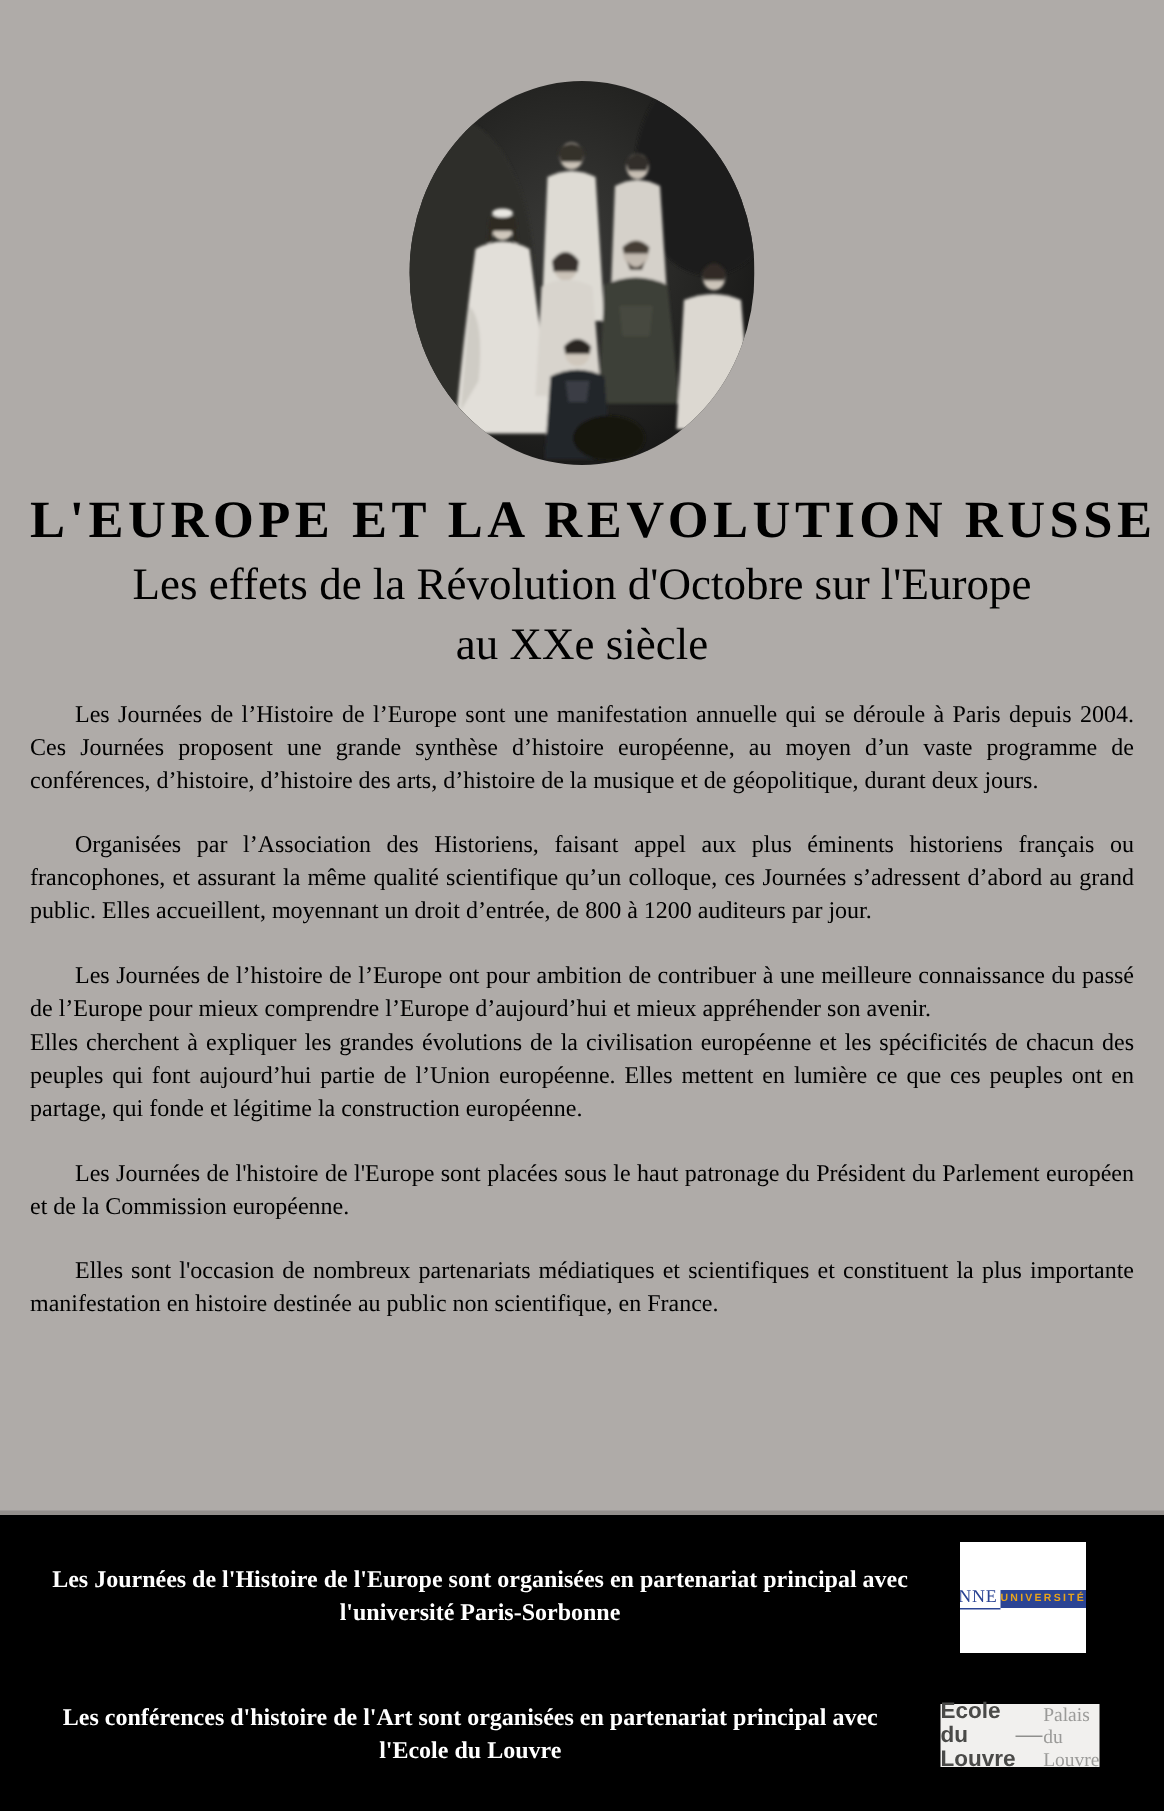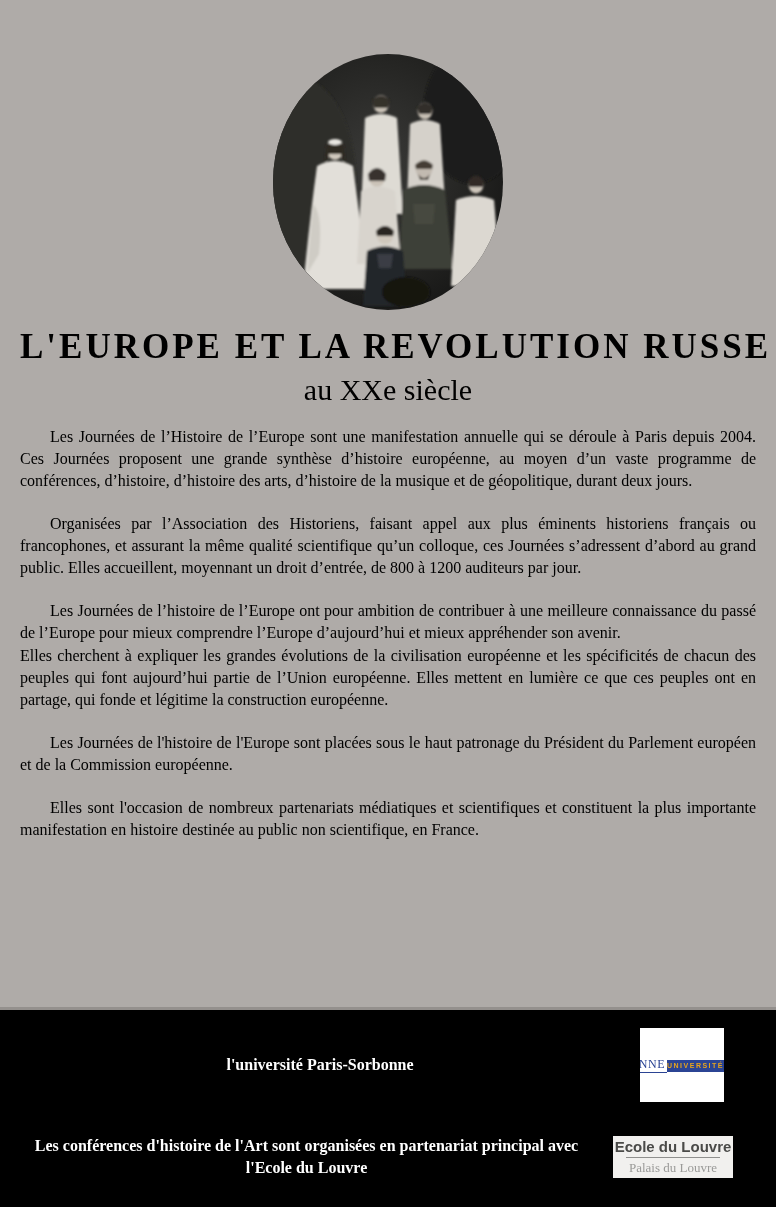--- a/index.html
+++ b/index.html
@@ -29,22 +29,22 @@
                  justify-content:flex-end;overflow:hidden;flex-shrink:0;}
   .sorb-paris{font-family:"Liberation Serif",serif;font-size:7px;color:#e2a11c;
               letter-spacing:1px;line-height:7px;}
   .sorb-name{font-family:"Liberation Serif",serif;font-size:12px;color:#2b4494;
              letter-spacing:0.5px;line-height:13px;border-bottom:1px solid #2b4494;
              padding:0 2px 1px;}
   .sorb-univ{background:#2b4494;color:#e8a41c;font-family:"Liberation Sans",sans-serif;
              font-size:7px;font-weight:bold;letter-spacing:1.5px;width:100%;
              text-align:center;padding:2px 0 3px;margin-top:2px;}
 
-  .edl-logo{width:120px;height:42px;background:#f1f0ee;margin-right:43px;
-            display:flex;flex-direction:column;justify-content:center;
+  .edl-logo{width:106px;height:42px;background:#f1f0ee;margin-right:43px;
+            display:flex;flex-direction:row;justify-content:center;
             align-items:center;flex-shrink:0;}
   .edl-name{font-family:"Liberation Sans",sans-serif;font-weight:bold;font-size:15px;
             color:#4a4a48;line-height:16px;}
   .edl-divider{width:94px;height:1px;background:#8f8f8d;margin:2px 0;}
   .edl-sub{font-family:"Liberation Serif",serif;font-size:13px;color:#9a9a98;line-height:15px;}
 </style>
 </head>
 <body>
 
 <div class="page">
@@ -107,37 +107,39 @@
 
             <ellipse cx="133" cy="238" rx="24" ry="15" fill="#131311"></ellipse>
           </g>
         </g>
       </svg>
     </div>
 
     <h1 class="title">L'EUROPE ET LA REVOLUTION RUSSE</h1>
 
     <div class="subtitle">
+      <div>Les effets de la Révolution d'Octobre sur l'Europe</div>
       <div>au XXe siècle</div>
     </div>
 
     <div class="body-text">
       <p class="indent">Les Journées de l’Histoire de l’Europe sont une manifestation annuelle qui se déroule à Paris depuis 2004. Ces Journées proposent une grande synthèse d’histoire européenne, au moyen d’un vaste programme de conférences, d’histoire, d’histoire des arts, d’histoire de la musique et de géopolitique, durant deux jours.</p>
       <p class="indent gap">Organisées par l’Association des Historiens, faisant appel aux plus éminents historiens français ou francophones, et assurant la même qualité scientifique qu’un colloque, ces Journées s’adressent d’abord au grand public. Elles accueillent, moyennant un droit d’entrée, de 800 à 1200 auditeurs par jour.</p>
       <p class="indent gap">Les Journées de l’histoire de l’Europe ont pour ambition de contribuer à une meilleure connaissance du passé de l’Europe pour mieux comprendre l’Europe d’aujourd’hui et mieux appréhender son avenir.</p>
       <p>Elles cherchent à expliquer les grandes évolutions de la civilisation européenne et les spécificités de chacun des peuples qui font aujourd’hui partie de l’Union européenne. Elles mettent en lumière ce que ces peuples ont en partage, qui fonde et légitime la construction européenne.</p>
       <p class="indent gap">Les Journées de l'histoire de l'Europe sont placées sous le haut patronage du Président du Parlement européen et de la Commission européenne.</p>
       <p class="indent gap">Elles sont l'occasion de nombreux partenariats médiatiques et scientifiques et constituent la plus importante manifestation en histoire destinée au public non scientifique, en France.</p>
     </div>
   </div>
 
   <div class="footer">
 
     <div class="footer-row row1">
       <div class="footer-text">
+        <div>Les Journées de l'Histoire de l'Europe sont  organisées en partenariat principal avec</div>
         <div>l'université Paris-Sorbonne</div>
       </div>
       <div class="sorbonne-logo">
         <svg width="44" height="34" viewBox="0 0 44 34">
           <g stroke="#e2a11c" fill="none" stroke-width="1.2">
             <path d="M22,2 L22,6"></path>
             <path d="M17,10 Q22,4 27,10 L27,14 L17,14 Z" fill="#eeb637"></path>
             <rect x="16" y="14" width="12" height="14" fill="#f0c155"></rect>
             <path d="M14,17 L30,17"></path>
             <rect x="3" y="20" width="13" height="10" fill="#f2cf7e"></rect>

